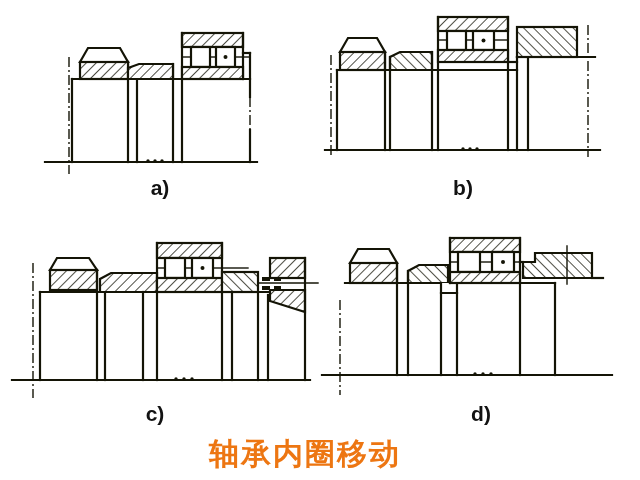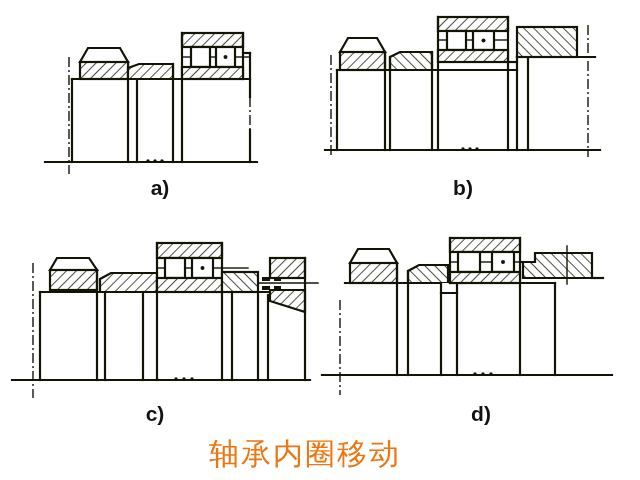--- a/index.html
+++ b/index.html
@@ -34,21 +34,21 @@
   #label-b { left: 463px; top: 176px; }
   #label-c { left: 155px; top: 402px; }
   #label-d { left: 481px; top: 402px; }
   .caption {
     position: absolute;
     left: 0;
     top: 434px;
     width: 610px;
     text-align: center;
     font-size: 30px;
-    font-weight: normal;
+    font-weight: bold;
     letter-spacing: 2px;
     color: #ed7612;
   }
   
   .ln  { stroke: #141406; stroke-width: 2.2; fill: none; stroke-linecap: square; }
   .tn  { stroke: #141406; stroke-width: 1.4; fill: none; stroke-linecap: square; }
   .dd  { stroke: #141406; stroke-width: 1.4; fill: none; stroke-dasharray: 10 3 2 3; }
   .wh  { stroke: #141406; stroke-width: 2.2; fill: #ffffff; }
   .hf  { stroke: #141406; stroke-width: 2.2; fill: url(#hatchF); }
   .hb  { stroke: #141406; stroke-width: 2.2; fill: url(#hatchB); }

